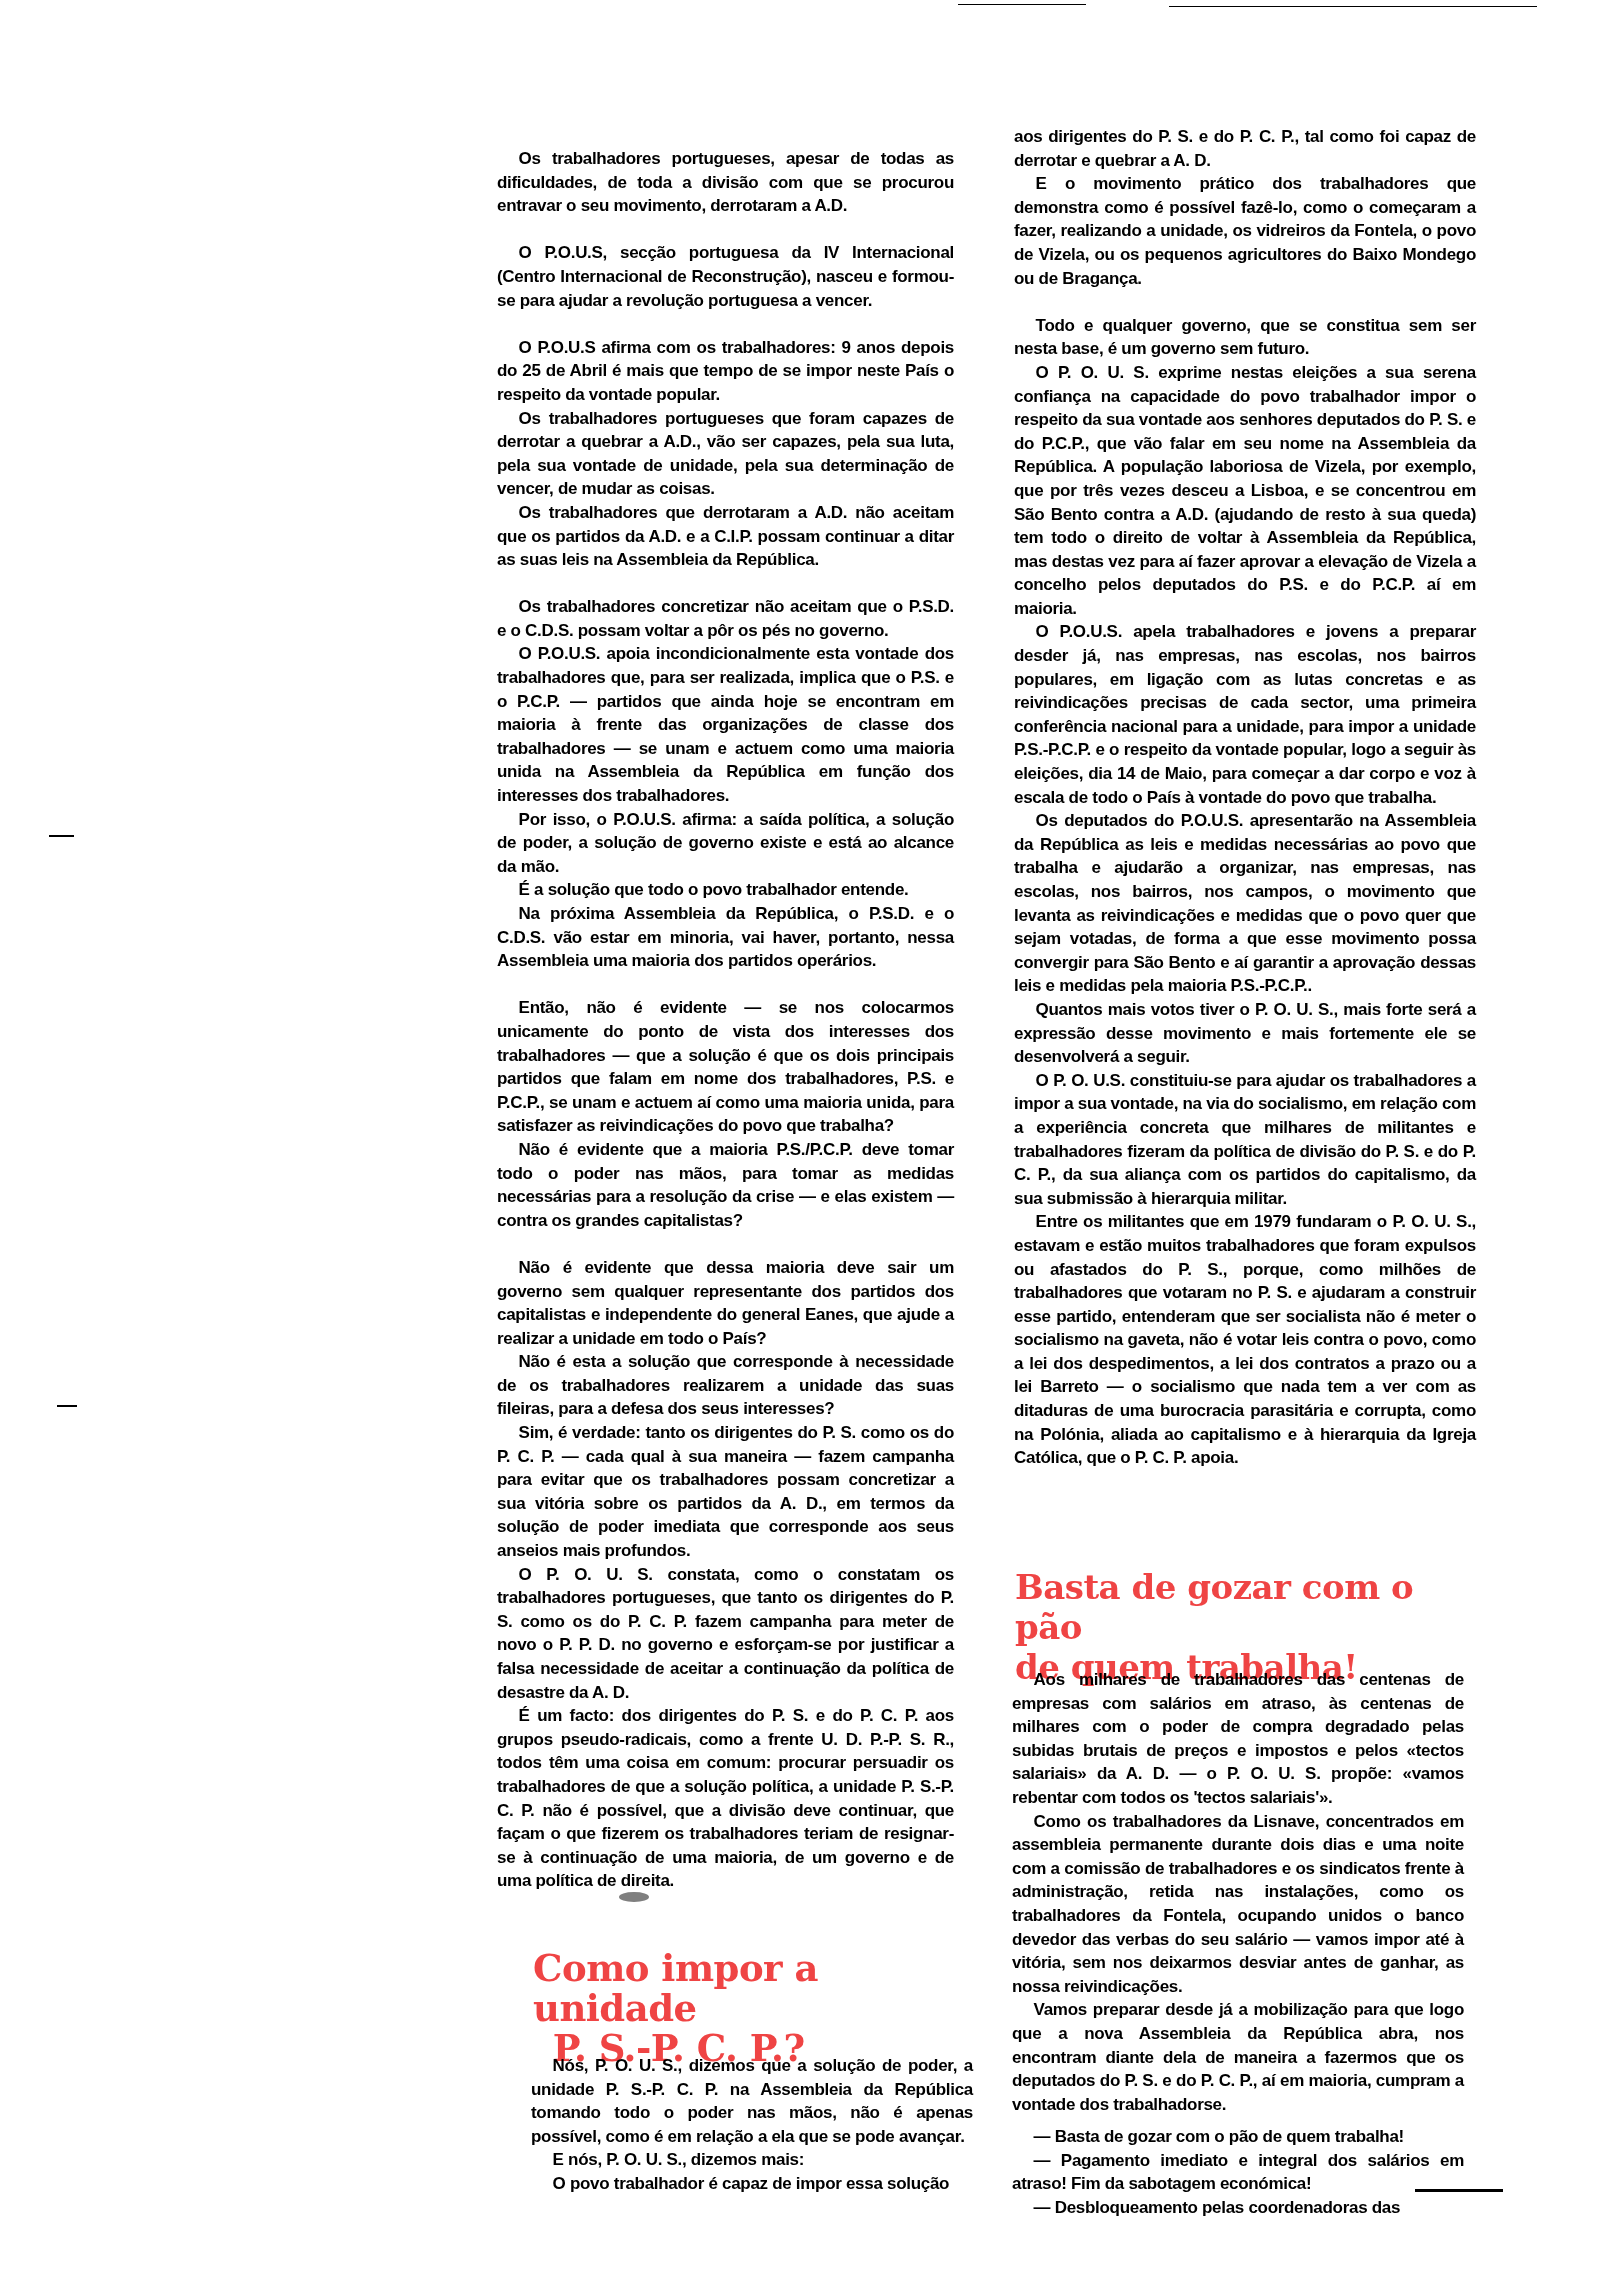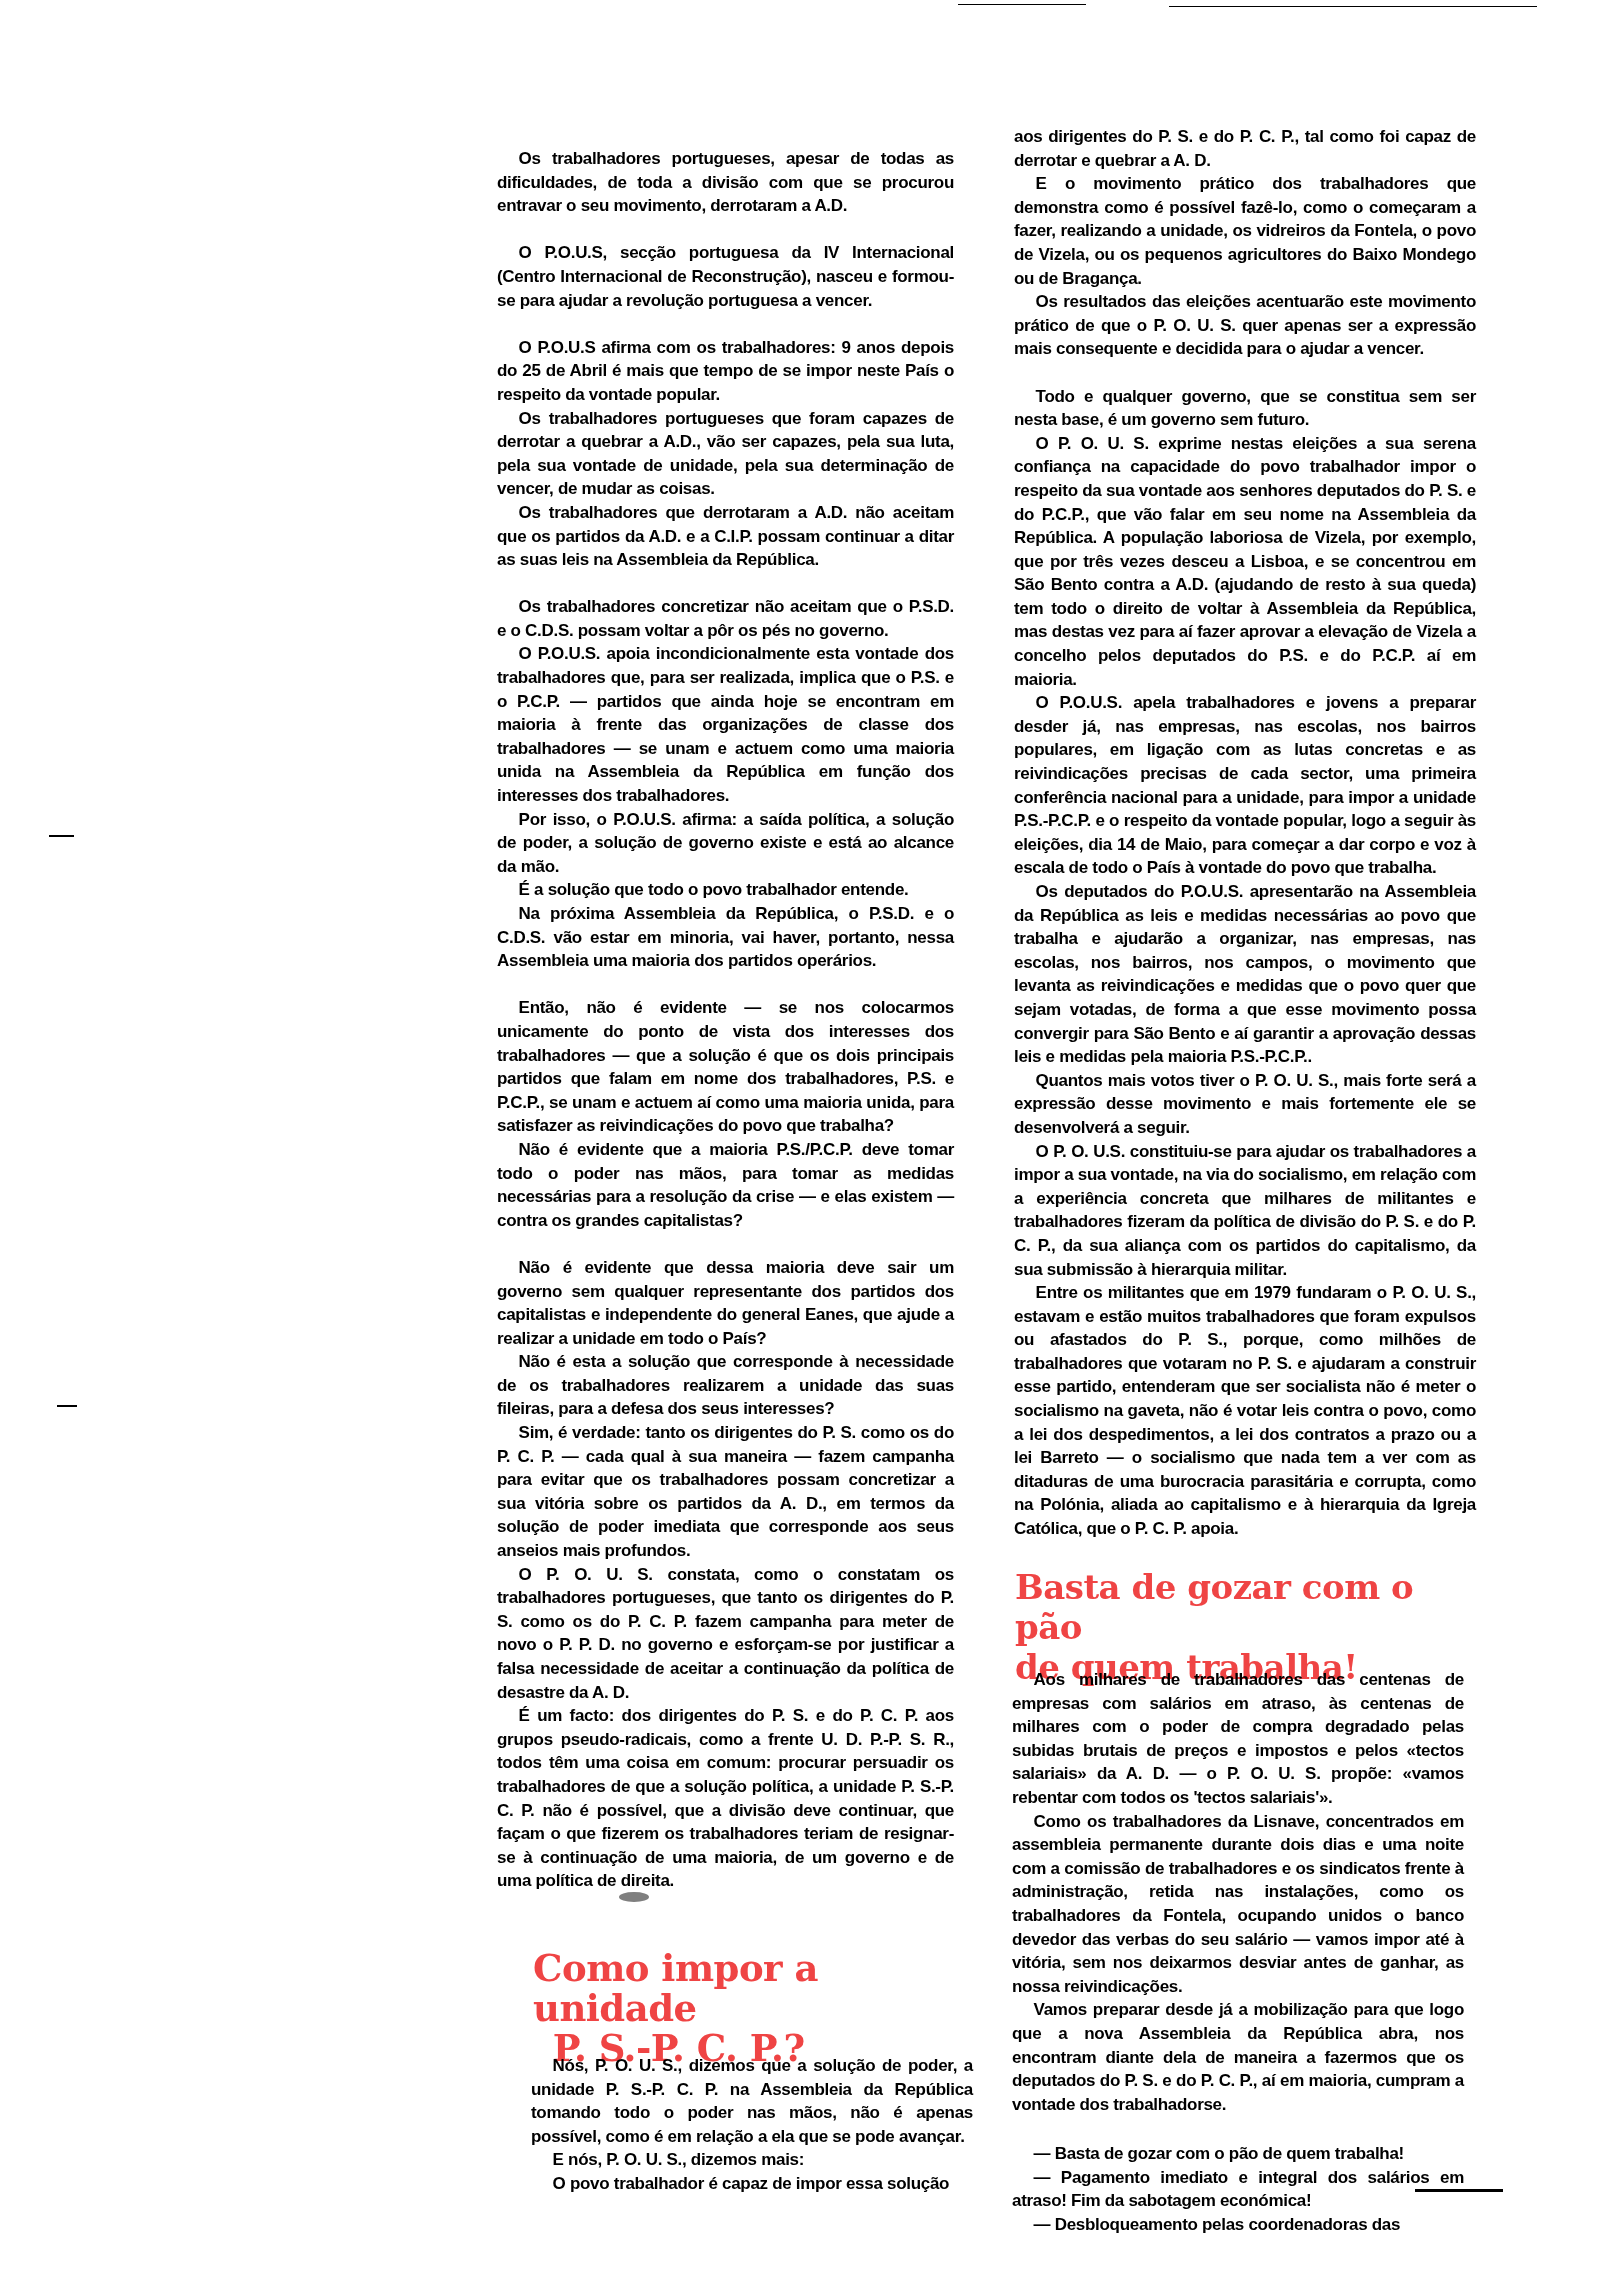--- a/index.html
+++ b/index.html
@@ -69,40 +69,39 @@
 
   <div class="col" id="col-left-b">
     <p>Nós, P. O. U. S., dizemos que a solução de poder, a unidade P. S.-P. C. P. na Assembleia da República tomando todo o poder nas mãos, não é apenas possível, como é em relação a ela que se pode avançar.</p>
     <p>E nós, P. O. U. S., dizemos mais:</p>
     <p>O povo trabalhador é capaz de impor essa solução</p>
   </div>
 
   <div class="col" id="col-right">
     <p style="text-indent:0">aos dirigentes do P. S. e do P. C. P., tal como foi capaz de derrotar e quebrar a A. D.</p>
     <p>E o movimento prático dos trabalhadores que demonstra como é possível fazê-lo, como o começaram a fazer, realizando a unidade, os vidreiros da Fontela, o povo de Vizela, ou os pequenos agricultores do Baixo Mondego ou de Bragança.</p>
-    <p>Os resultados das eleições acentuarão este movimento prático de que o P. O. U. S. quer apenas ser a expressão mais consequente e decidida para o ajudar a vencer.</p>
     <p class="gap">Todo e qualquer governo, que se constitua sem ser nesta base, é um governo sem futuro.</p>
     <p>O P. O. U. S. exprime nestas eleições a sua serena confiança na capacidade do povo trabalhador impor o respeito da sua vontade aos senhores deputados do P. S. e do P.C.P., que vão falar em seu nome na Assembleia da República. A população laboriosa de Vizela, por exemplo, que por três vezes desceu a Lisboa, e se concentrou em São Bento contra a A.D. (ajudando de resto à sua queda) tem todo o direito de voltar à Assembleia da República, mas destas vez para aí fazer aprovar a elevação de Vizela a concelho pelos deputados do P.S. e do P.C.P. aí em maioria.</p>
     <p>O P.O.U.S. apela trabalhadores e jovens a preparar desder já, nas empresas, nas escolas, nos bairros populares, em ligação com as lutas concretas e as reivindicações precisas de cada sector, uma primeira conferência nacional para a unidade, para impor a unidade P.S.-P.C.P. e o respeito da vontade popular, logo a seguir às eleições, dia 14 de Maio, para começar a dar corpo e voz à escala de todo o País à vontade do povo que trabalha.</p>
     <p>Os deputados do P.O.U.S. apresentarão na Assembleia da República as leis e medidas necessárias ao povo que trabalha e ajudarão a organizar, nas empresas, nas escolas, nos bairros, nos campos, o movimento que levanta as reivindicações e medidas que o povo quer que sejam votadas, de forma a que esse movimento possa convergir para São Bento e aí garantir a aprovação dessas leis e medidas pela maioria P.S.-P.C.P..</p>
     <p>Quantos mais votos tiver o P. O. U. S., mais forte será a expressão desse movimento e mais fortemente ele se desenvolverá a seguir.</p>
     <p>O P. O. U.S. constituiu-se para ajudar os trabalhadores a impor a sua vontade, na via do socialismo, em relação com a experiência concreta que milhares de militantes e trabalhadores fizeram da política de divisão do P. S. e do P. C. P., da sua aliança com os partidos do capitalismo, da sua submissão à hierarquia militar.</p>
     <p>Entre os militantes que em 1979 fundaram o P. O. U. S., estavam e estão muitos trabalhadores que foram expulsos ou afastados do P. S., porque, como milhões de trabalhadores que votaram no P. S. e ajudaram a construir esse partido, entenderam que ser socialista não é meter o socialismo na gaveta, não é votar leis contra o povo, como a lei dos despedimentos, a lei dos contratos a prazo ou a lei Barreto — o socialismo que nada tem a ver com as ditaduras de uma burocracia parasitária e corrupta, como na Polónia, aliada ao capitalismo e à hierarquia da Igreja Católica, que o P. C. P. apoia.</p>
   </div>
 
   <div class="headline" id="headline-2">
     <span>Basta de gozar com o pão</span>
     <span class="l2">de quem trabalha!</span>
   </div>
 
   <div class="col" id="col-right-b">
     <p>Aos milhares de trabalhadores das centenas de empresas com salários em atraso, às centenas de milhares com o poder de compra degradado pelas subidas brutais de preços e impostos e pelos «tectos salariais» da A. D. — o P. O. U. S. propõe: «vamos rebentar com todos os 'tectos salariais'».</p>
     <p>Como os trabalhadores da Lisnave, concentrados em assembleia permanente durante dois dias e uma noite com a comissão de trabalhadores e os sindicatos frente à administração, retida nas instalações, como os trabalhadores da Fontela, ocupando unidos o banco devedor das verbas do seu salário — vamos impor até à vitória, sem nos deixarmos desviar antes de ganhar, as nossa reivindicações.</p>
     <p>Vamos preparar desde já a mobilização para que logo que a nova Assembleia da República abra, nos encontram diante dela de maneira a fazermos que os deputados do P. S. e do P. C. P., aí em maioria, cumpram a vontade dos trabalhadorse.</p>
-    <div class="slogans" style="margin-top:26px;">
+    <div class="slogans" style="margin-top:9px;">
       <p>— Basta de gozar com o pão de quem trabalha!</p>
       <p>— Pagamento imediato e integral dos salários em atraso! Fim da sabotagem económica!</p>
       <p>— Desbloqueamento pelas coordenadoras das</p>
     </div>
   </div>
 
   <div class="rule" style="left:1415px;top:2189px;width:88px;height:2.9px;"></div>
   <div class="speck" style="left:49px;top:835px;width:24.6px;height:2px;"></div>
   <div class="speck" style="left:57px;top:1405px;width:19.7px;height:2px;"></div>
   <div class="speck" style="left:619px;top:1892px;width:29.5px;height:9.8px;border-radius:50%;opacity:0.5;"></div>

